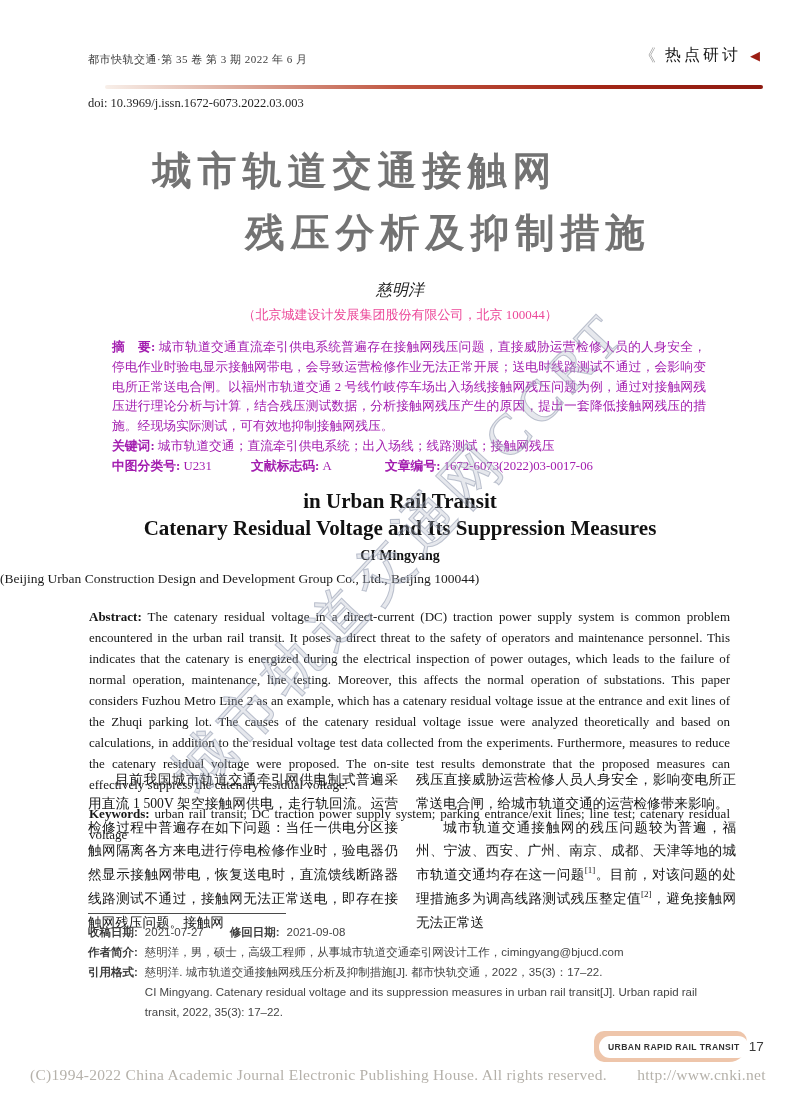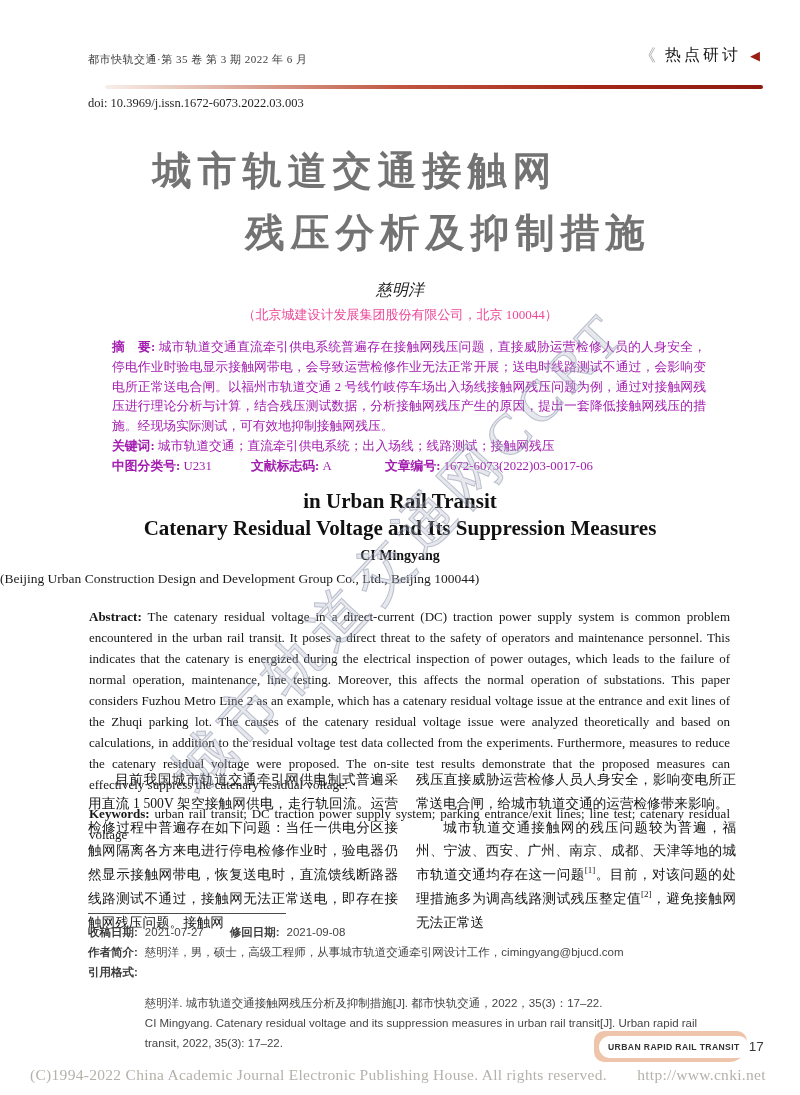--- a/index.html
+++ b/index.html
@@ -58,21 +58,21 @@
   sup{font-size:9px;line-height:0;}
 
   
   .fn-rule{position:absolute;left:88px;top:913px;width:198px;border-top:1.6px solid #4a4a4a;}
   .footnotes{position:absolute;left:88px;top:922px;width:645px;
              font-family:"Liberation Sans","DejaVu Sans",sans-serif;
              font-size:11.5px;line-height:20px;color:#454545;}
   .footnotes .row{display:flex;align-items:flex-start;}
   .footnotes .lbl{font-weight:bold;white-space:nowrap;color:#3d3d3d;}
   .footnotes .val{margin-left:7px;}
-  .footnotes .cite-block{margin-left:7px;margin-top:31px;}
+  .footnotes .cite-block{margin-left:7px;}
   .footnotes .cite-block p{margin:0;}
   .fn-gap{display:inline-block;width:26px;}
 
   
   .badge{position:absolute;right:53px;top:1031px;width:153px;height:31px;background:#eec5aa;
          border-radius:10px 10px 18px 10px;display:flex;align-items:center;}
   .badge-pill{background:#ffffff;border-radius:12px;height:22px;margin-left:5px;padding:0 9px;
               display:flex;align-items:center;font-family:"Liberation Sans",sans-serif;
               font-size:8.6px;font-weight:bold;color:#333;letter-spacing:.4px;white-space:nowrap;}
   .badge-num{flex:1;text-align:center;font-family:"Liberation Sans",sans-serif;

